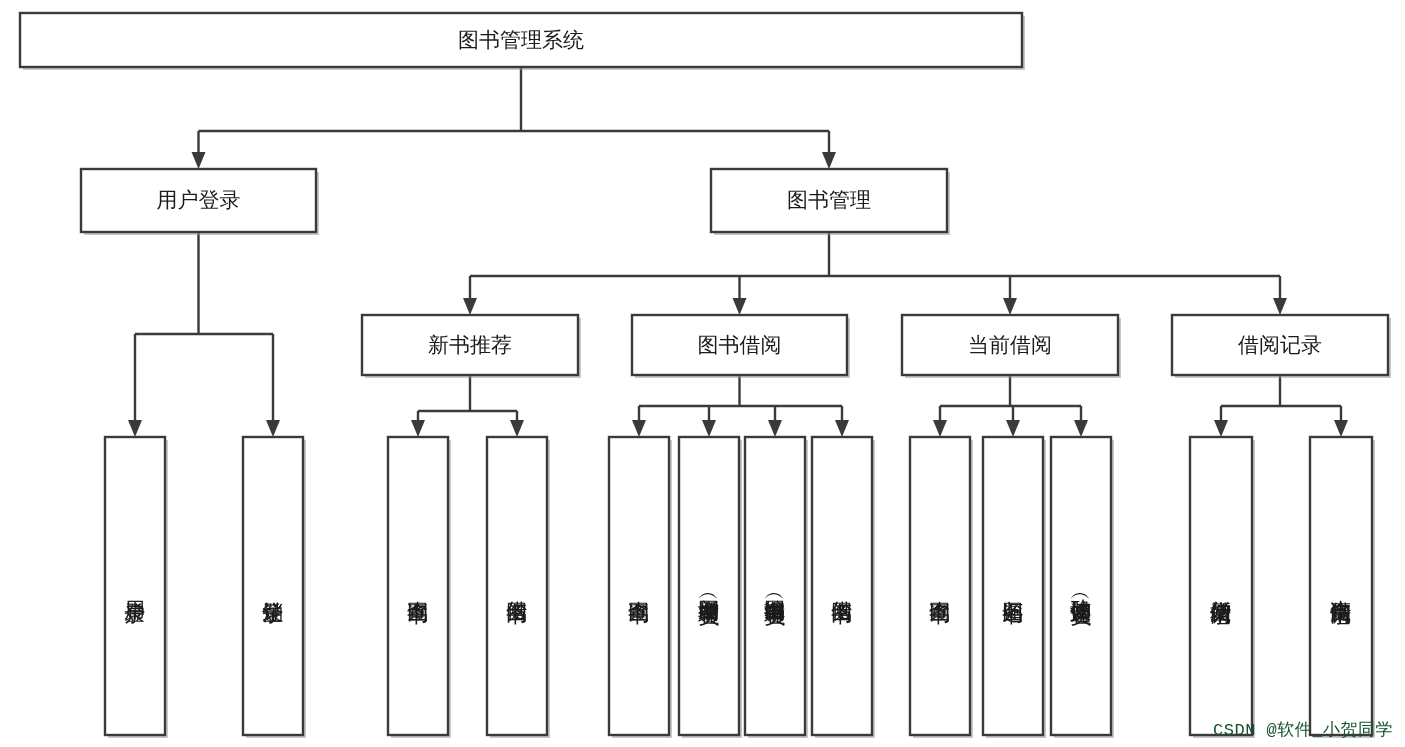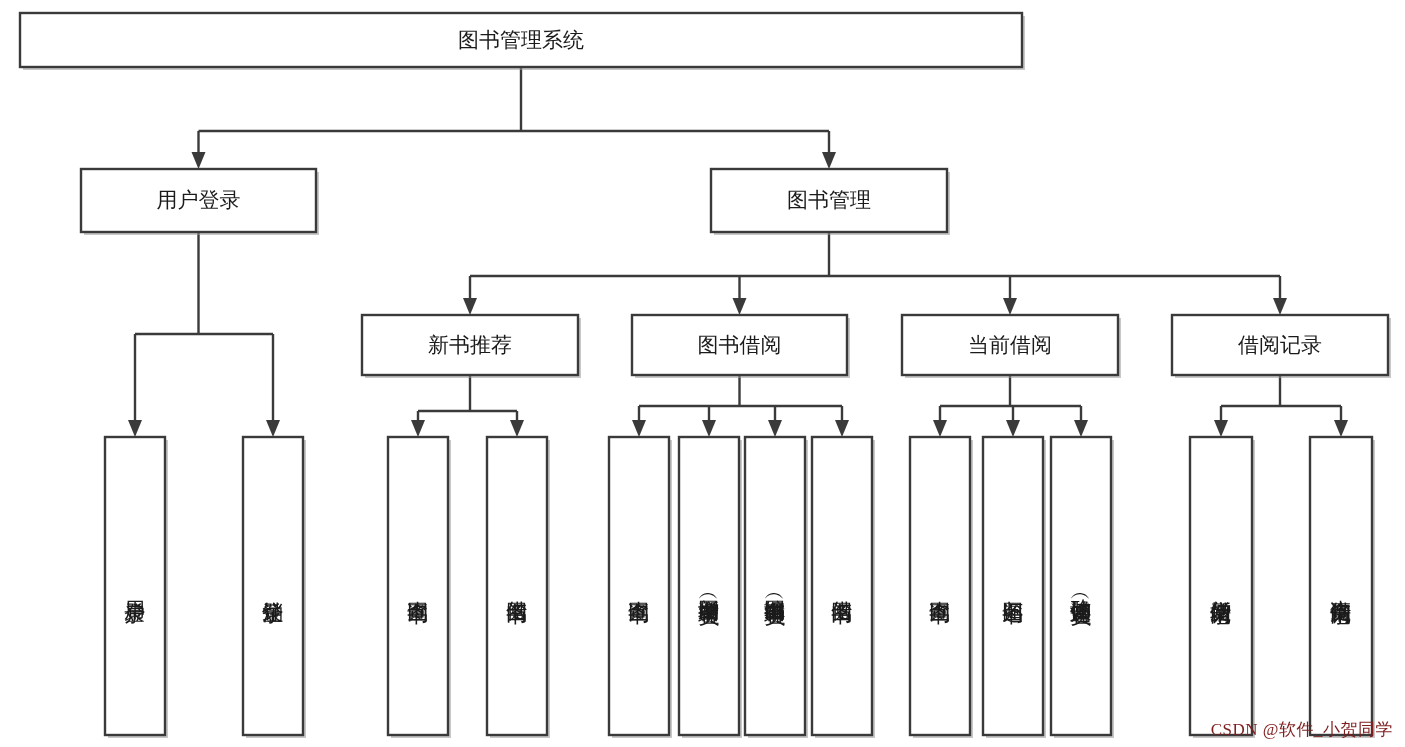--- a/index.html
+++ b/index.html
@@ -30,22 +30,22 @@
     display:flex;align-items:center;justify-content:center;
     font-family:"Liberation Sans","DejaVu Sans",sans-serif;
     font-size:21px;color:#1b1b1b;line-height:1.12;
     writing-mode:vertical-rl;
     text-orientation:upright;
     letter-spacing:1px;
     box-sizing:border-box;
   }
   .watermark{
     position:absolute;right:12px;bottom:6px;
-    font-family:Liberation Serif, serif;
-    font-size:17px;color:#7f1d1d;
+    font-family:Liberation Mono, monospace;
+    font-size:17px;color:#14532d;
     letter-spacing:.5px;
     user-select:none;
   }
 </style>
 </head>
 <body>
 
 <svg id="canvas" viewBox="0 0 1405 747">
   <g id="links-layer">
       <line x1="521" y1="67" x2="521" y2="131" class="link"></line>

